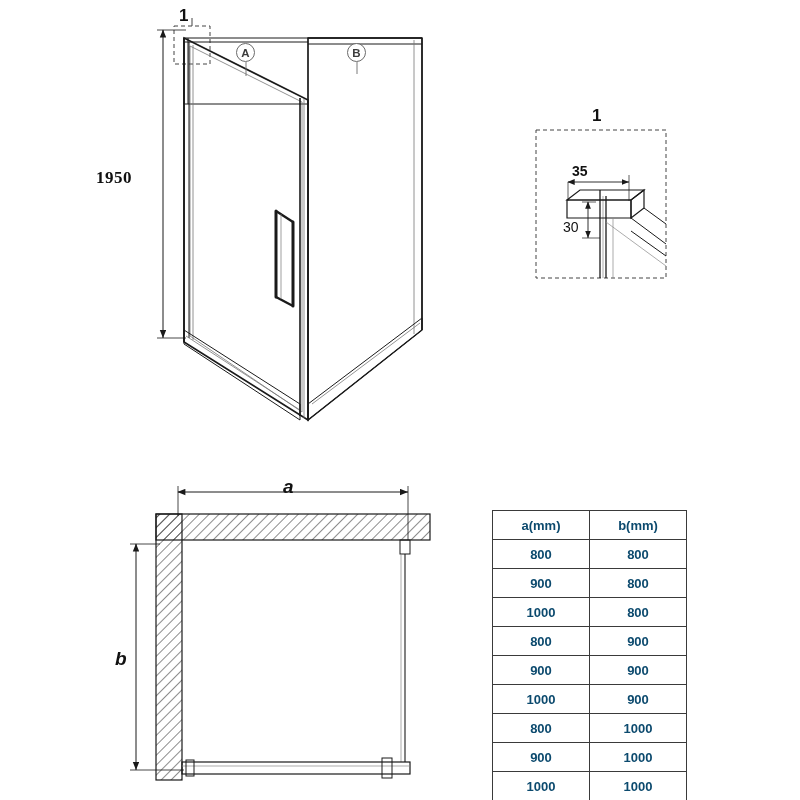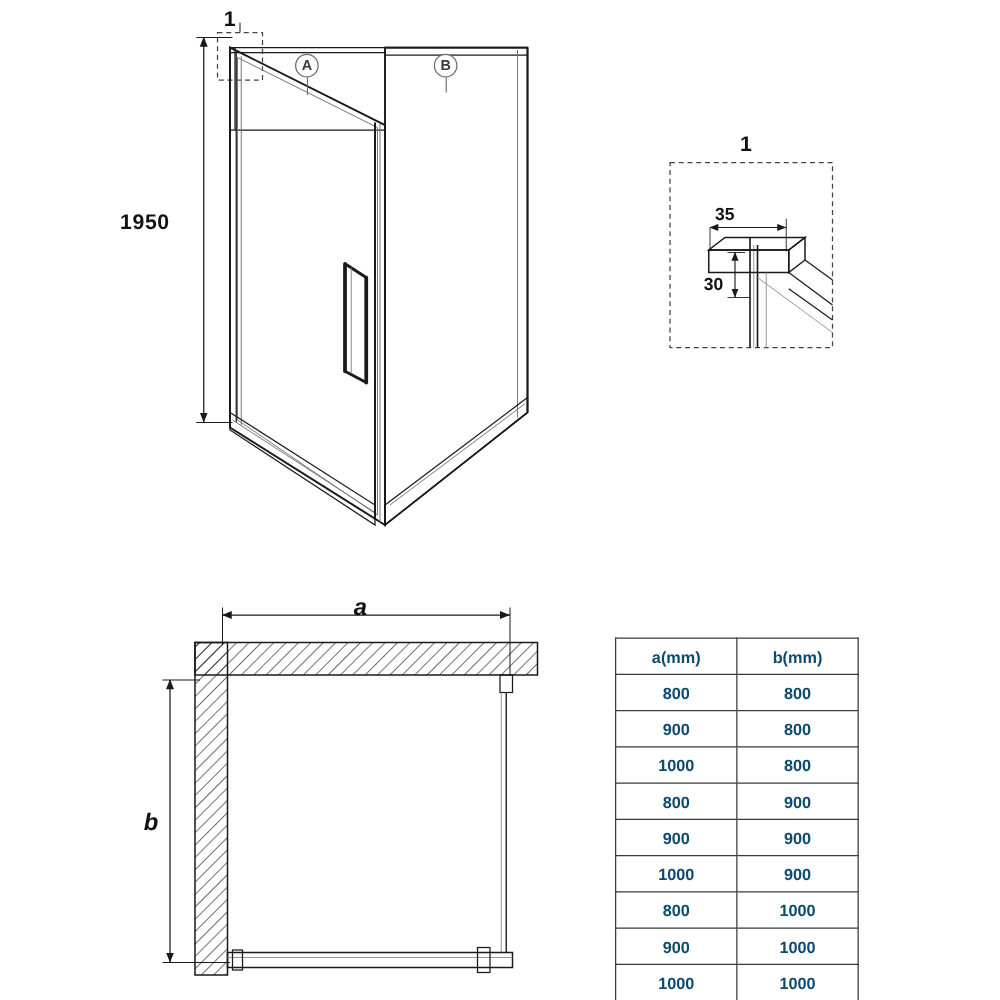--- a/index.html
+++ b/index.html
@@ -32,20 +32,21 @@
     font-family: "Liberation Sans", sans-serif;
     color: #111;
     white-space: nowrap;
   }
   .lbl-195 {
     left: 96px;
     top: 168px;
     font-size: 17px;
     font-weight: 700;
     letter-spacing: .5px;
+    font-family: Liberation Serif, serif;
   }
   .lbl-detailnum-top {
     left: 179px;
     top: 6px;
     font-size: 17px;
     font-weight: 700;
   }
   .lbl-detailnum-right {
     left: 592px;
     top: 106px;
@@ -56,21 +57,21 @@
     left: 572px;
     top: 163px;
     font-size: 14px;
     font-weight: 700;
     text-align: center;
   }
   .lbl-30 {
     left: 563px;
     top: 219px;
     font-size: 14px;
-    font-weight: 700;
+    font-weight: 400;
   }
   .lbl-a {
     left: 283px;
     top: 476px;
     font-size: 19px;
     font-weight: 700;
     font-style: italic;
   }
   .lbl-b {
     left: 115px;

